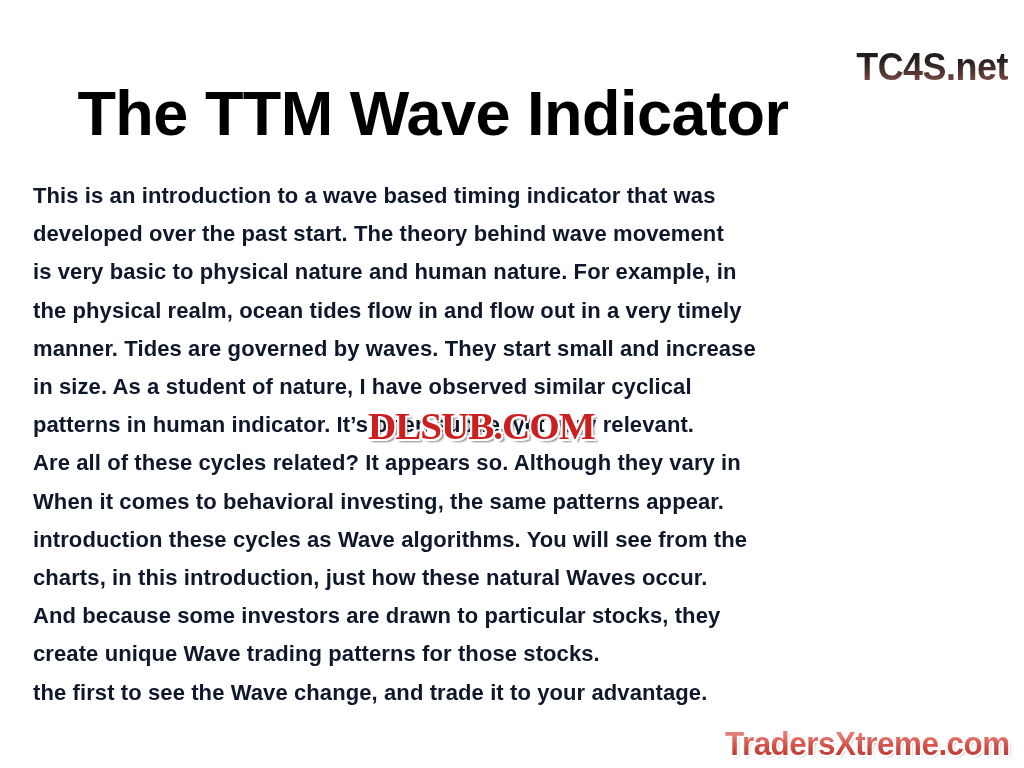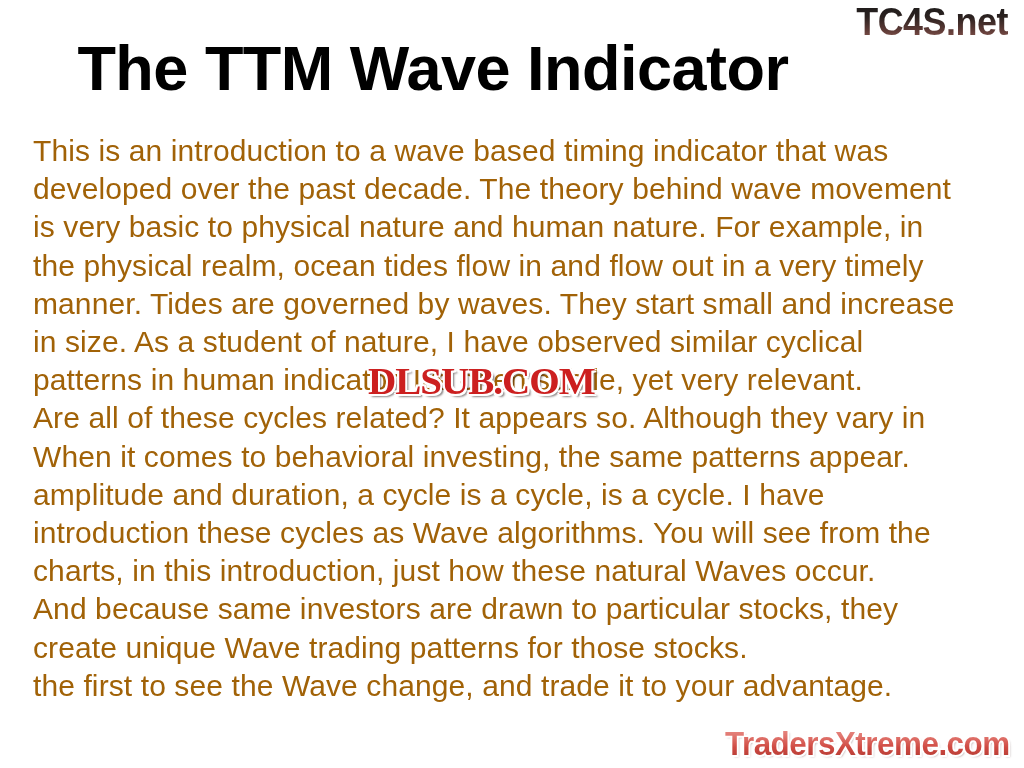--- a/index.html
+++ b/index.html
@@ -13,20 +13,21 @@
     position: relative;
     overflow: hidden;
     font-family: "Liberation Sans", "DejaVu Sans", sans-serif;
     -webkit-font-smoothing: antialiased;
   }
 
   #slide {
     position: absolute;
     inset: 0;
     background: #ffffff;
+    margin-top: 45px;
   }
 
   
   #brand-logo {
     position: absolute;
     top: 2px;
     right: 16px;
     font-family: "Liberation Sans Narrow", "Liberation Sans", sans-serif;
     font-weight: bold;
     font-size: 39px;
@@ -63,24 +64,24 @@
 
   
   #body-text {
     position: absolute;
     left: 33px;
     top: 132px;
     width: 970px;
   }
   .body-line {
     font-family: "Liberation Sans Narrow", "Liberation Sans", sans-serif;
-    font-weight: normal;
-    font-size: 30px;
+    font-weight: bold;
+    font-size: 22px;
     line-height: 38.2px;
-    color: #a16207;
+    color: #0f172a;
     white-space: nowrap;
     letter-spacing: 0.1px;
   }
 
   
   #watermark {
     position: absolute;
     left: 368px;
     top: 362px;
     font-family: "Liberation Serif", "DejaVu Serif", serif;
@@ -141,32 +142,31 @@
 <body>
 
 <div id="slide">
 
   <div id="brand-logo">TC4S.net</div>
 
   <div id="slide-title">The TTM Wave Indicator</div>
 
   <div id="body-text">
     <div class="body-line">This is an introduction to a wave based timing indicator that was</div>
-    <div class="body-line">developed over the past decade. The theory behind wave movement</div>
+    <div class="body-line">developed over the past start. The theory behind wave movement</div>
     <div class="body-line">is very basic to physical nature and human nature. For example, in</div>
     <div class="body-line">the physical realm, ocean tides flow in and flow out in a very timely</div>
     <div class="body-line">manner. Tides are governed by waves. They start small and increase</div>
     <div class="body-line">in size. As a student of nature, I have observed similar cyclical</div>
     <div class="body-line">patterns in human indicator. It’s often subtle, yet very relevant.</div>
     <div class="body-line">Are all of these cycles related? It appears so. Although they vary in</div>
     <div class="body-line">When it comes to behavioral investing, the same patterns appear.</div>
-    <div class="body-line">amplitude and duration, a cycle is a cycle, is a cycle. I have</div>
     <div class="body-line">introduction these cycles as Wave algorithms. You will see from the</div>
     <div class="body-line">charts, in this introduction, just how these natural Waves occur.</div>
-    <div class="body-line">And because same investors are drawn to particular stocks, they</div>
+    <div class="body-line">And because some investors are drawn to particular stocks, they</div>
     <div class="body-line">create unique Wave trading patterns for those stocks.</div>
     <div class="body-line">the first to see the Wave change, and trade it to your advantage.</div>
   </div>
 
   <div id="watermark">DLSUB.COM</div>
 
   <div id="footer-logo">
     <span class="fl-outline">TradersXtreme.com</span>
     <span class="fl-fill">TradersXtreme.com</span>
   </div>

